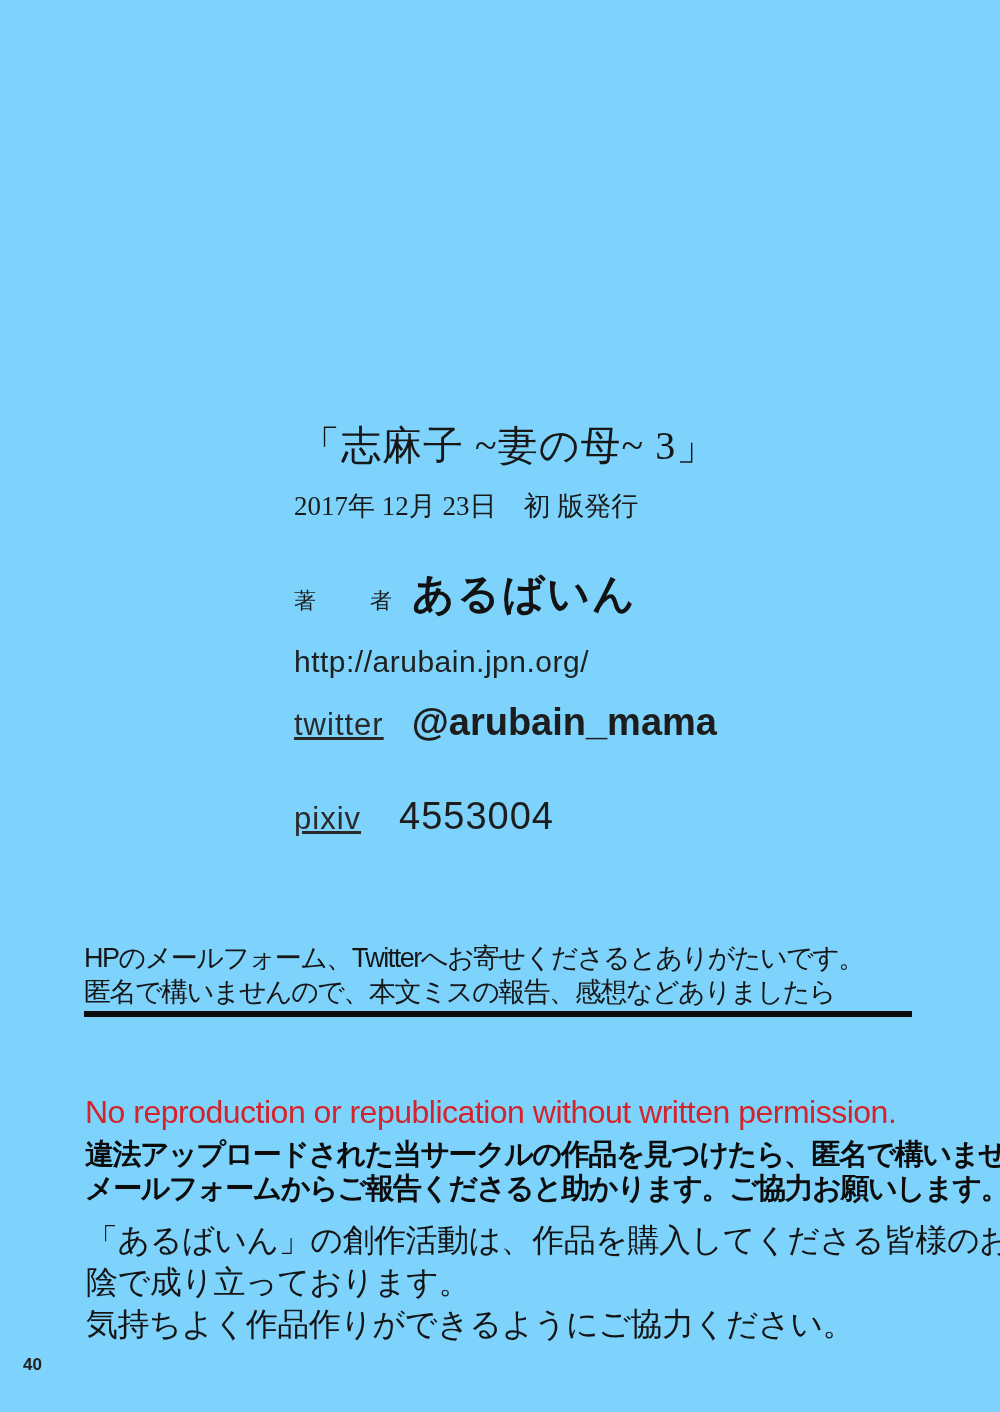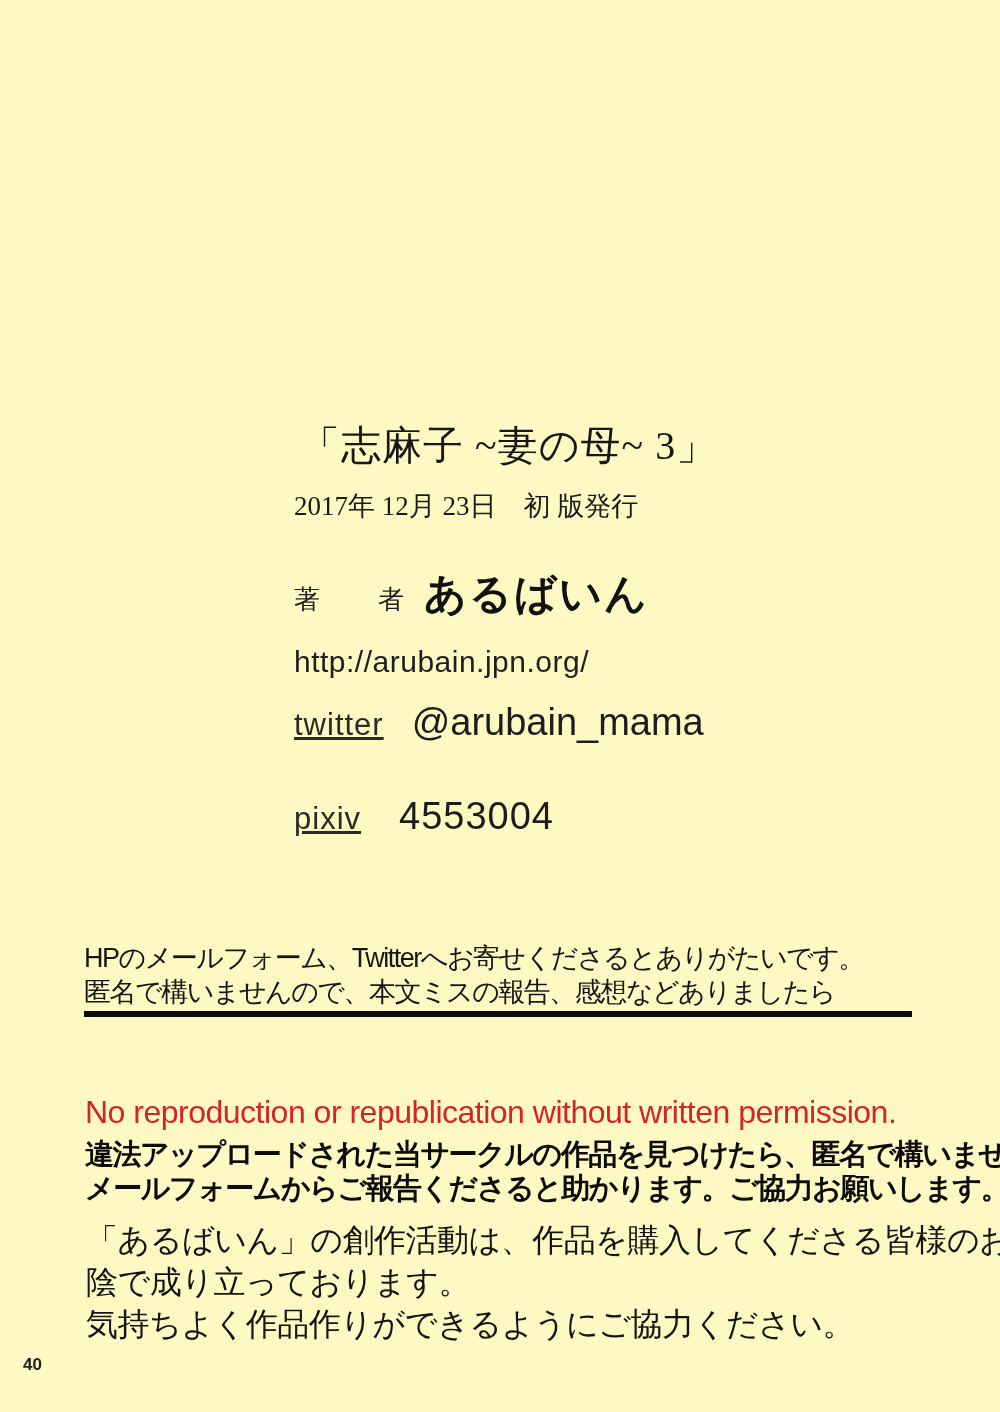--- a/index.html
+++ b/index.html
@@ -26,36 +26,36 @@
   }
   .edition-line {
     position: absolute; left: 294px; top: 490px;
     font-size: 27px; line-height: 1.2; color: #1a1a1a;
     white-space: nowrap;
   }
   .author-row {
     position: absolute; left: 294px; top: 566px;
     display: flex; align-items: baseline; white-space: nowrap;
   }
-  .author-label { font-size: 26px; color: #1c1c1c; letter-spacing: 16px; }
+  .author-label { font-size: 22px; color: #1c1c1c; letter-spacing: 16px; }
   .author-name  { font-size: 42px; font-weight: 700; color: #121212; margin-left: 4px; letter-spacing: 2px; }
 
   .site-url {
     position: absolute; left: 294px; top: 645px;
     font-size: 30px; font-weight: 400; color: #202020;
     letter-spacing: 0.5px; white-space: nowrap;
   }
   .sns-row {
     position: absolute; display: flex; align-items: baseline; white-space: nowrap;
   }
   .sns-row.twitter { left: 294px; top: 701px; }
   .sns-row.pixiv   { left: 294px; top: 755px; }
   .sns-label  { font-size: 31px; color: #2a2a2a; letter-spacing: 1px; text-decoration: underline; }
   .sns-value  { font-size: 38px; color: #1d1d1d; }
-  .sns-row.twitter .sns-value { margin-left: 28px; }
+  .sns-row.twitter .sns-value { margin-left: 28px; font-weight: bold; }
   .sns-row.pixiv   .sns-value { margin-left: 38px; letter-spacing: 1px; margin-top: 40px; }
 
   .feedback-note {
     position: absolute; left: 84px; top: 941px;
     font-size: 27px; line-height: 34px; letter-spacing: -1.5px;
     font-weight: 500; color: #161616; white-space: nowrap;
   }
   .divider-rule {
     position: absolute; left: 84px; top: 1011px;
     width: 828px; height: 6px; background: #0c0c0c;
@@ -84,21 +84,21 @@
     font-weight: 500; color: #141414; white-space: nowrap;
   }
   .page-number {
     position: absolute; left: 23px; top: 1355px;
     font-size: 17px; font-weight: 600; color: #222222;
   }
 </style>
 </head>
 <body>
 
-<div class="page" style="background: #fef9c3;">
+<div class="page" style="background: #7dd3fc;">
 
   <div class="book-title serif">「志麻子 ~妻の母~ 3」</div>
 
   <div class="edition-line serif">2017年 12月 23日　初 版発行</div>
 
   <div class="author-row">
     <span class="author-label serif">著　者</span>
     <span class="author-name serif">あるばいん</span>
   </div>
 

